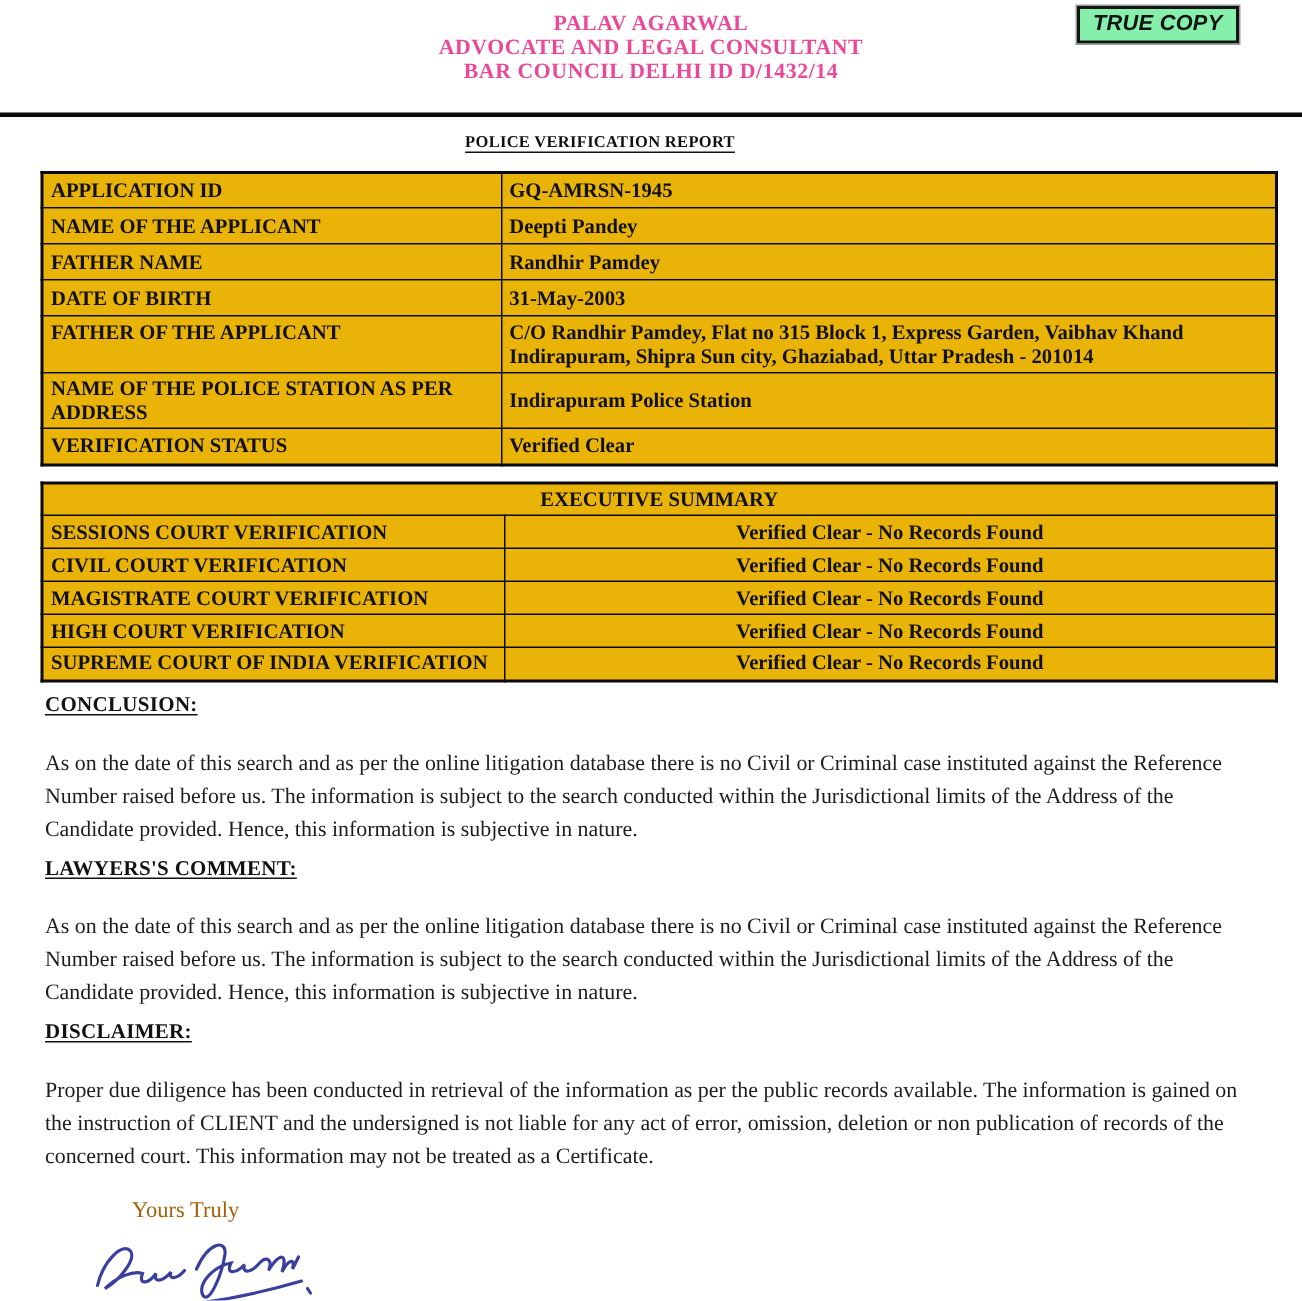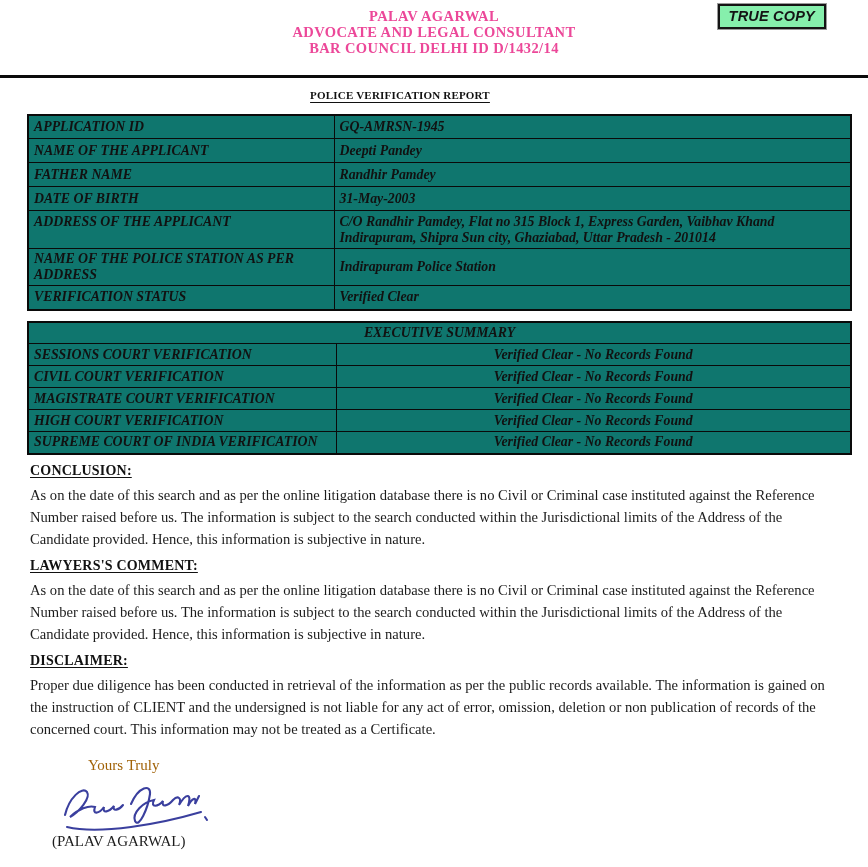--- a/index.html
+++ b/index.html
@@ -19,41 +19,41 @@
 
   
   .title-row { text-align: center; margin-top: 7px; height: 18px; }
   .doc-title { display: inline-block; position: relative; left: -34px; font-weight: 700; font-size: 11px;
                text-decoration: underline; text-underline-offset: 3px; letter-spacing: 0.2px; text-align: center; }
 
   
   table { border-collapse: collapse; width: 825px; margin-left: 27px; table-layout: fixed; }
   table, td, th { border: 1.6px solid #0a0a0a; }
   table { border-width: 2px; }
-  td { font-size: 13.8px; font-weight: 700; padding: 1px 5px; vertical-align: middle; background: #0f766e; font-style: italic; }
+  td { font-size: 13.8px; font-weight: 700; padding: 1px 5px; vertical-align: middle; background: #eab308; }
   .details { margin-top: 11px; }
   .details col.c1 { width: 306px; }
   .details td.lbl { text-align: left; }
   .details tr.h24 { height: 24px; }
   .details tr.h38 { height: 38px; }
   .details tr.h37 { height: 37px; }
   .details tr.h30 { height: 30px; }
   .details td.top { vertical-align: top; padding-top: 3px; }
 
   .exec { margin-top: 10px; }
   .exec col.c1 { width: 308px; }
   .exec tr { height: 22px; }
   .exec td.hdr { text-align: center; font-size: 13.8px; }
   .exec td.val { text-align: center; }
 
   
   .section { margin-left: 30px; width: 812px; }
   .sec-head { font-weight: 700; font-size: 14px; text-decoration: underline; text-underline-offset: 2px;
               margin-top: 8px; letter-spacing: 0.2px; }
-  .sec-body { font-size: 14.6px; line-height: 22px; margin-top: 5px; color: #1c1c1c; }
+  .sec-body { font-size: 14.6px; line-height: 22px; margin-top: 19px; color: #1c1c1c; }
 
   
   .closing { margin: 17px 0 0 88px; font-size: 15px; color: #a16207; }
   .sig-wrap { margin: 3px 0 0 48px; width: 180px; height: 56px; }
   .sig-name { margin-left: 52px; font-size: 15px; color: #1c1c1c; }
 </style>
 </head>
 <body>
 
 <div class="page">
@@ -90,21 +90,21 @@
     </tr>
     <tr class="h24">
       <td class="lbl">FATHER NAME</td>
       <td>Randhir Pamdey</td>
     </tr>
     <tr class="h24">
       <td class="lbl">DATE OF BIRTH</td>
       <td>31-May-2003</td>
     </tr>
     <tr class="h38">
-      <td class="lbl top">ADDRESS OF THE APPLICANT</td>
+      <td class="lbl top">FATHER OF THE APPLICANT</td>
       <td>C/O Randhir Pamdey, Flat no 315 Block 1, Express Garden, Vaibhav Khand Indirapuram, Shipra Sun city, Ghaziabad, Uttar Pradesh - 201014</td>
     </tr>
     <tr class="h37">
       <td class="lbl">NAME OF THE POLICE STATION AS PER ADDRESS</td>
       <td>Indirapuram Police Station</td>
     </tr>
     <tr class="h24">
       <td class="lbl">VERIFICATION STATUS</td>
       <td>Verified Clear</td>
     </tr>

